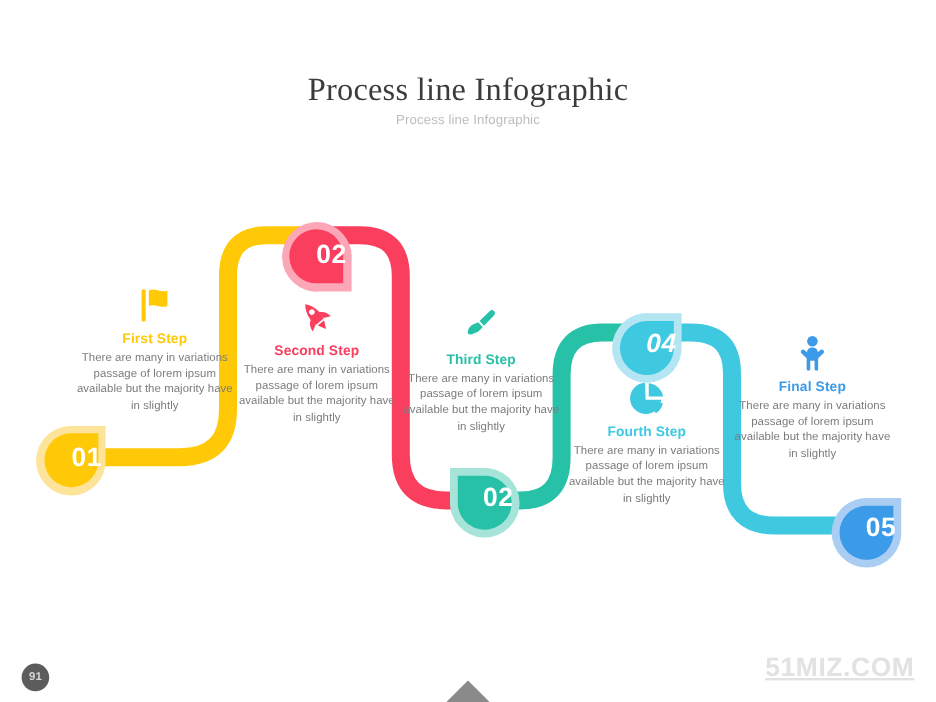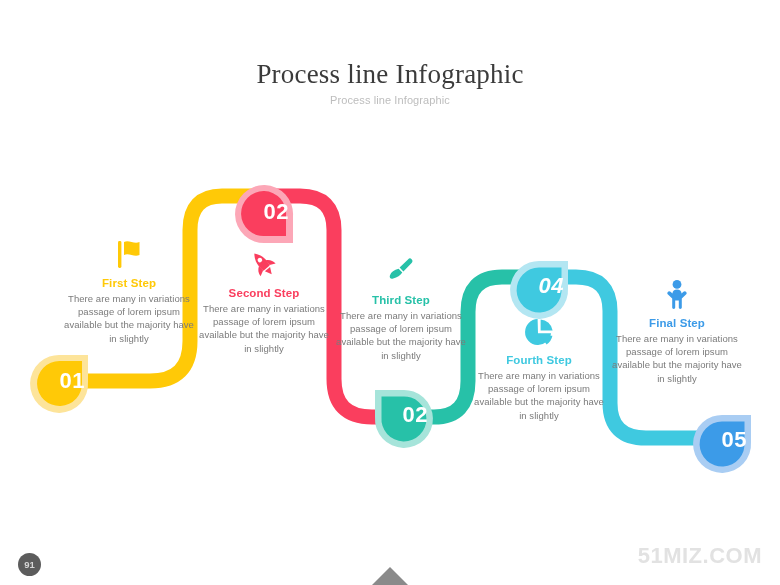--- a/index.html
+++ b/index.html
@@ -116,20 +116,21 @@
     line-height: 23px;
   }
   #watermark {
     position: absolute;
     right: 18px;
     top: 543px;
     font-size: 22px;
     font-weight: bold;
     color: #e2e2e2;
     letter-spacing: 0.5px;
+    text-decoration: underline;
   }
   #bottom-arrow {
     position: absolute;
     left: 390px;
     top: 567px;
     transform: translateX(-50%);
     width: 0;
     height: 0;
     border-left: 19px solid transparent;
     border-right: 19px solid transparent;

